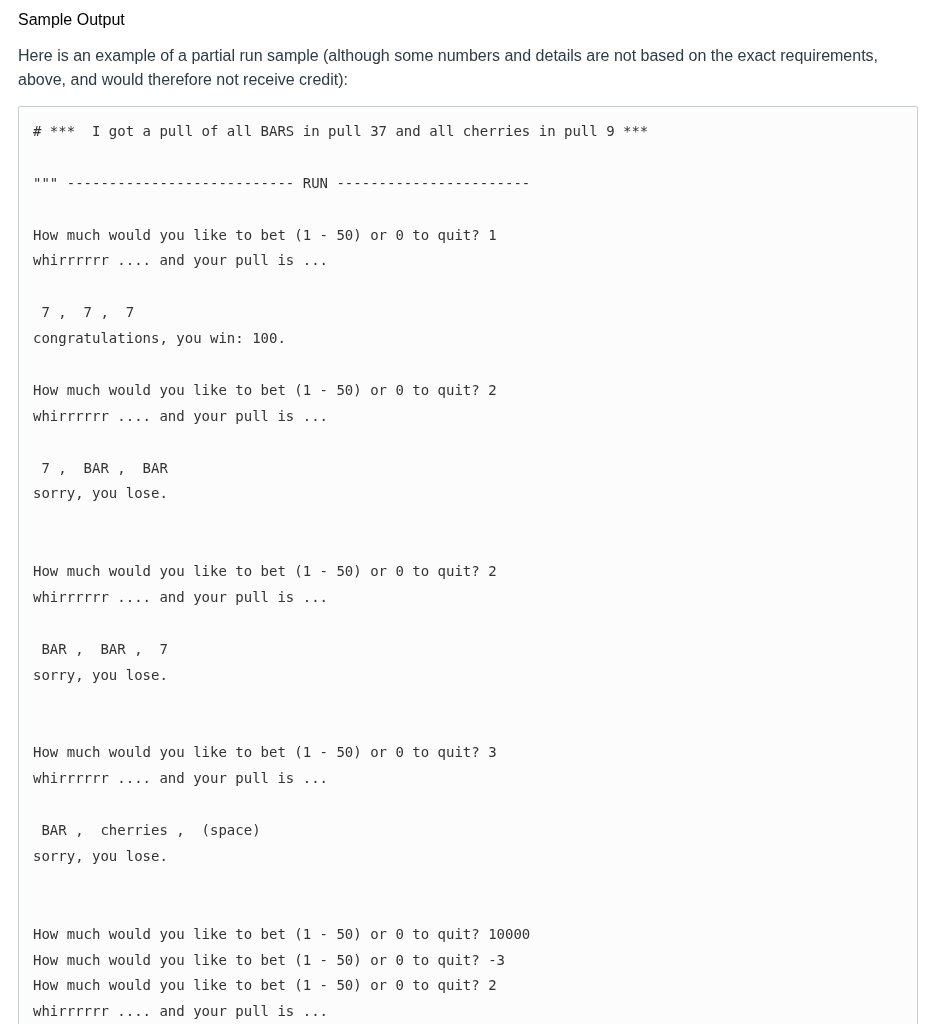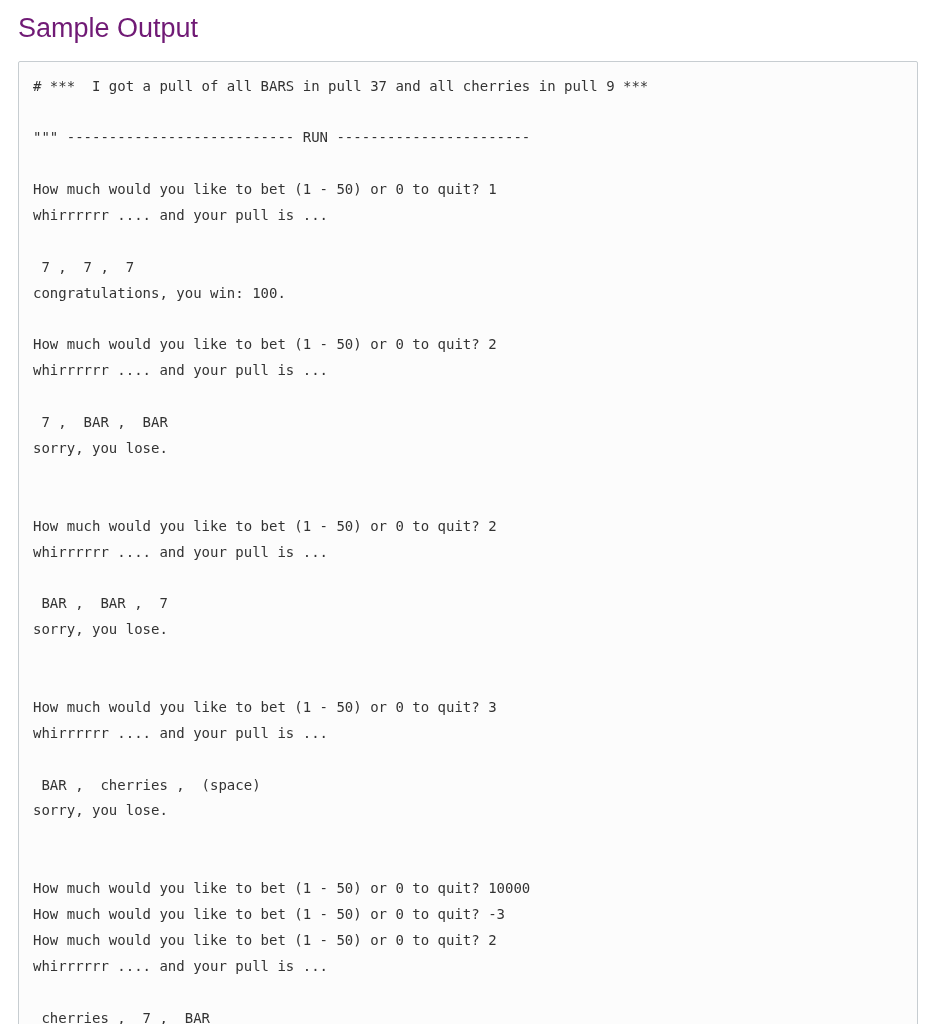--- a/index.html
+++ b/index.html
@@ -11,23 +11,23 @@
     font-size: 16px;
     line-height: 1.5;
   }
   .page {
     width: 936px;
     box-sizing: border-box;
     padding: 8px 18px 18px 18px;
   }
   h3.section-heading {
     font-weight: 400;
-    font-size: 27px;
+    font-size: 16px;
     margin: 0 0 12px 0;
-    color: #701a75;
+    color: #000000;
   }
   p.intro {
     margin: 0 0 14px 0;
     font-size: 16px;
     color: #2d3b45;
   }
   pre.code-block {
     margin: 0;
     border: 1px solid #c7cdd1;
     background: #fcfcfc;
@@ -40,20 +40,21 @@
     overflow: hidden;
     border-radius: 2px;
   }
 </style>
 </head>
 <body>
 
 <div class="page">
   <h3 class="section-heading">Sample Output</h3>
 
+  <p class="intro">Here is an example of a partial run sample (although some numbers and details are not based on the exact requirements, above, and would therefore not receive credit):</p>
 
   <pre class="code-block"># ***  I got a pull of all BARS in pull 37 and all cherries in pull 9 ***
 
 """ --------------------------- RUN -----------------------
 
 How much would you like to bet (1 - 50) or 0 to quit? 1
 whirrrrrr .... and your pull is ...
 
  7 ,  7 ,  7
 congratulations, you win: 100.

